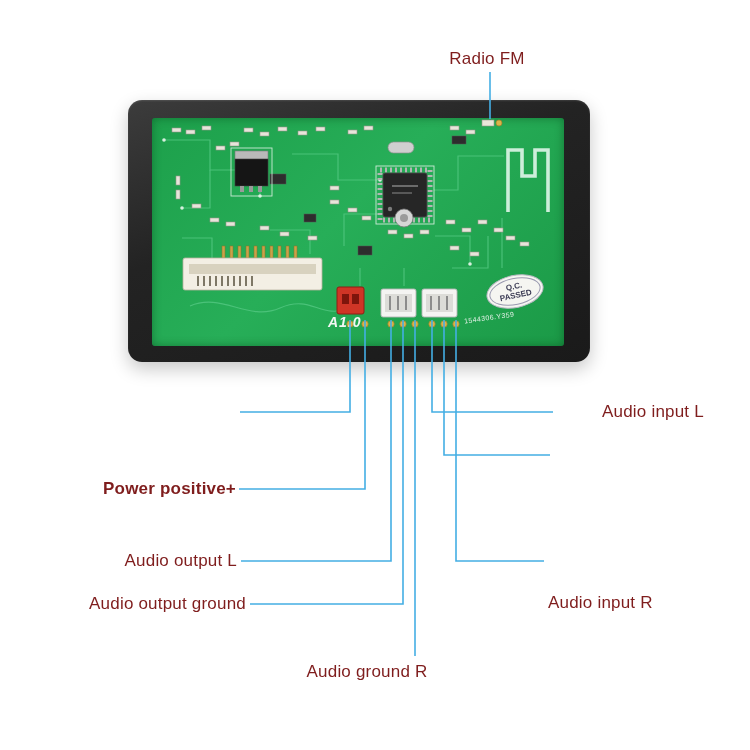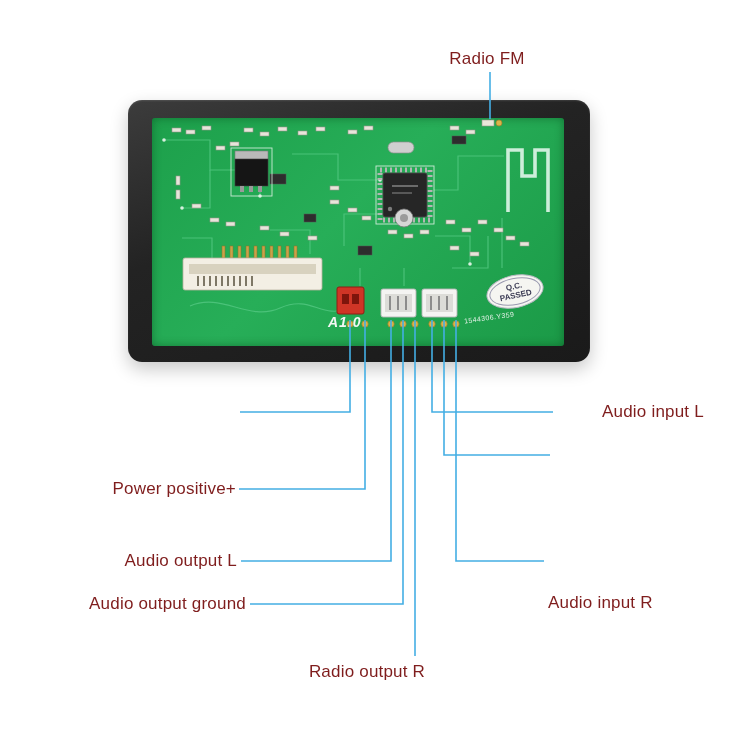--- a/index.html
+++ b/index.html
@@ -4,21 +4,21 @@
 <style>
   html,body{margin:0;padding:0;background:#fff;}
   #canvas{
     position:relative;width:750px;height:750px;background:#ffffff;overflow:hidden;
     font-family:"Liberation Sans", sans-serif;
   }
   
   .lbl{position:absolute;font-size:17px;color:#7f1d1d;white-space:nowrap;letter-spacing:.2px;text-align:center;}
   .lbl-radio{left:487px;top:59px;transform:translate(-50%,-50%);}
   .lbl-neg{left:237px;top:412px;transform:translate(-100%,-50%);}
-  .lbl-pos{left:236px;top:489px;transform:translate(-100%,-50%);}
+  .lbl-pos{left:236px;top:489px;transform:translate(-100%,-50%);font-weight:bold;}
   .lbl-aol{left:237px;top:561px;transform:translate(-100%,-50%);}
   .lbl-aog{left:246px;top:604px;transform:translate(-100%,-50%);}
   .lbl-aor{left:367px;top:672px;transform:translate(-50%,-50%);}
   .lbl-ail{left:582px;top:412px;transform:translate(0,-50%);margin-left:20px;}
   .lbl-aig{left:554px;top:455px;transform:translate(0,-50%);}
   .lbl-air{left:548px;top:561px;transform:translate(0,-50%);margin-top:42px;}
   
   .lines{position:absolute;left:0;top:0;z-index:5;pointer-events:none;}
   .ann-line{fill:none;stroke:#44aee4;stroke-width:1.6;}
   
@@ -264,17 +264,17 @@
     <polyline class="ann-line" points="415,320 415,656"></polyline>
     <polyline class="ann-line" points="553,412 432,412 432,320"></polyline>
     <polyline class="ann-line" points="550,455 444,455 444,320"></polyline>
     <polyline class="ann-line" points="544,561 456,561 456,320"></polyline>
   </svg>
 
   <div class="lbl lbl-radio">Radio FM</div>
   <div class="lbl lbl-pos">Power positive+</div>
   <div class="lbl lbl-aol">Audio output L</div>
   <div class="lbl lbl-aog">Audio output ground</div>
-  <div class="lbl lbl-aor">Radio output R</div>
+  <div class="lbl lbl-aor">Audio ground R</div>
   <div class="lbl lbl-ail">Audio input L</div>
   <div class="lbl lbl-air">Audio input R</div>
 
 </div>
 
 </body></html>

